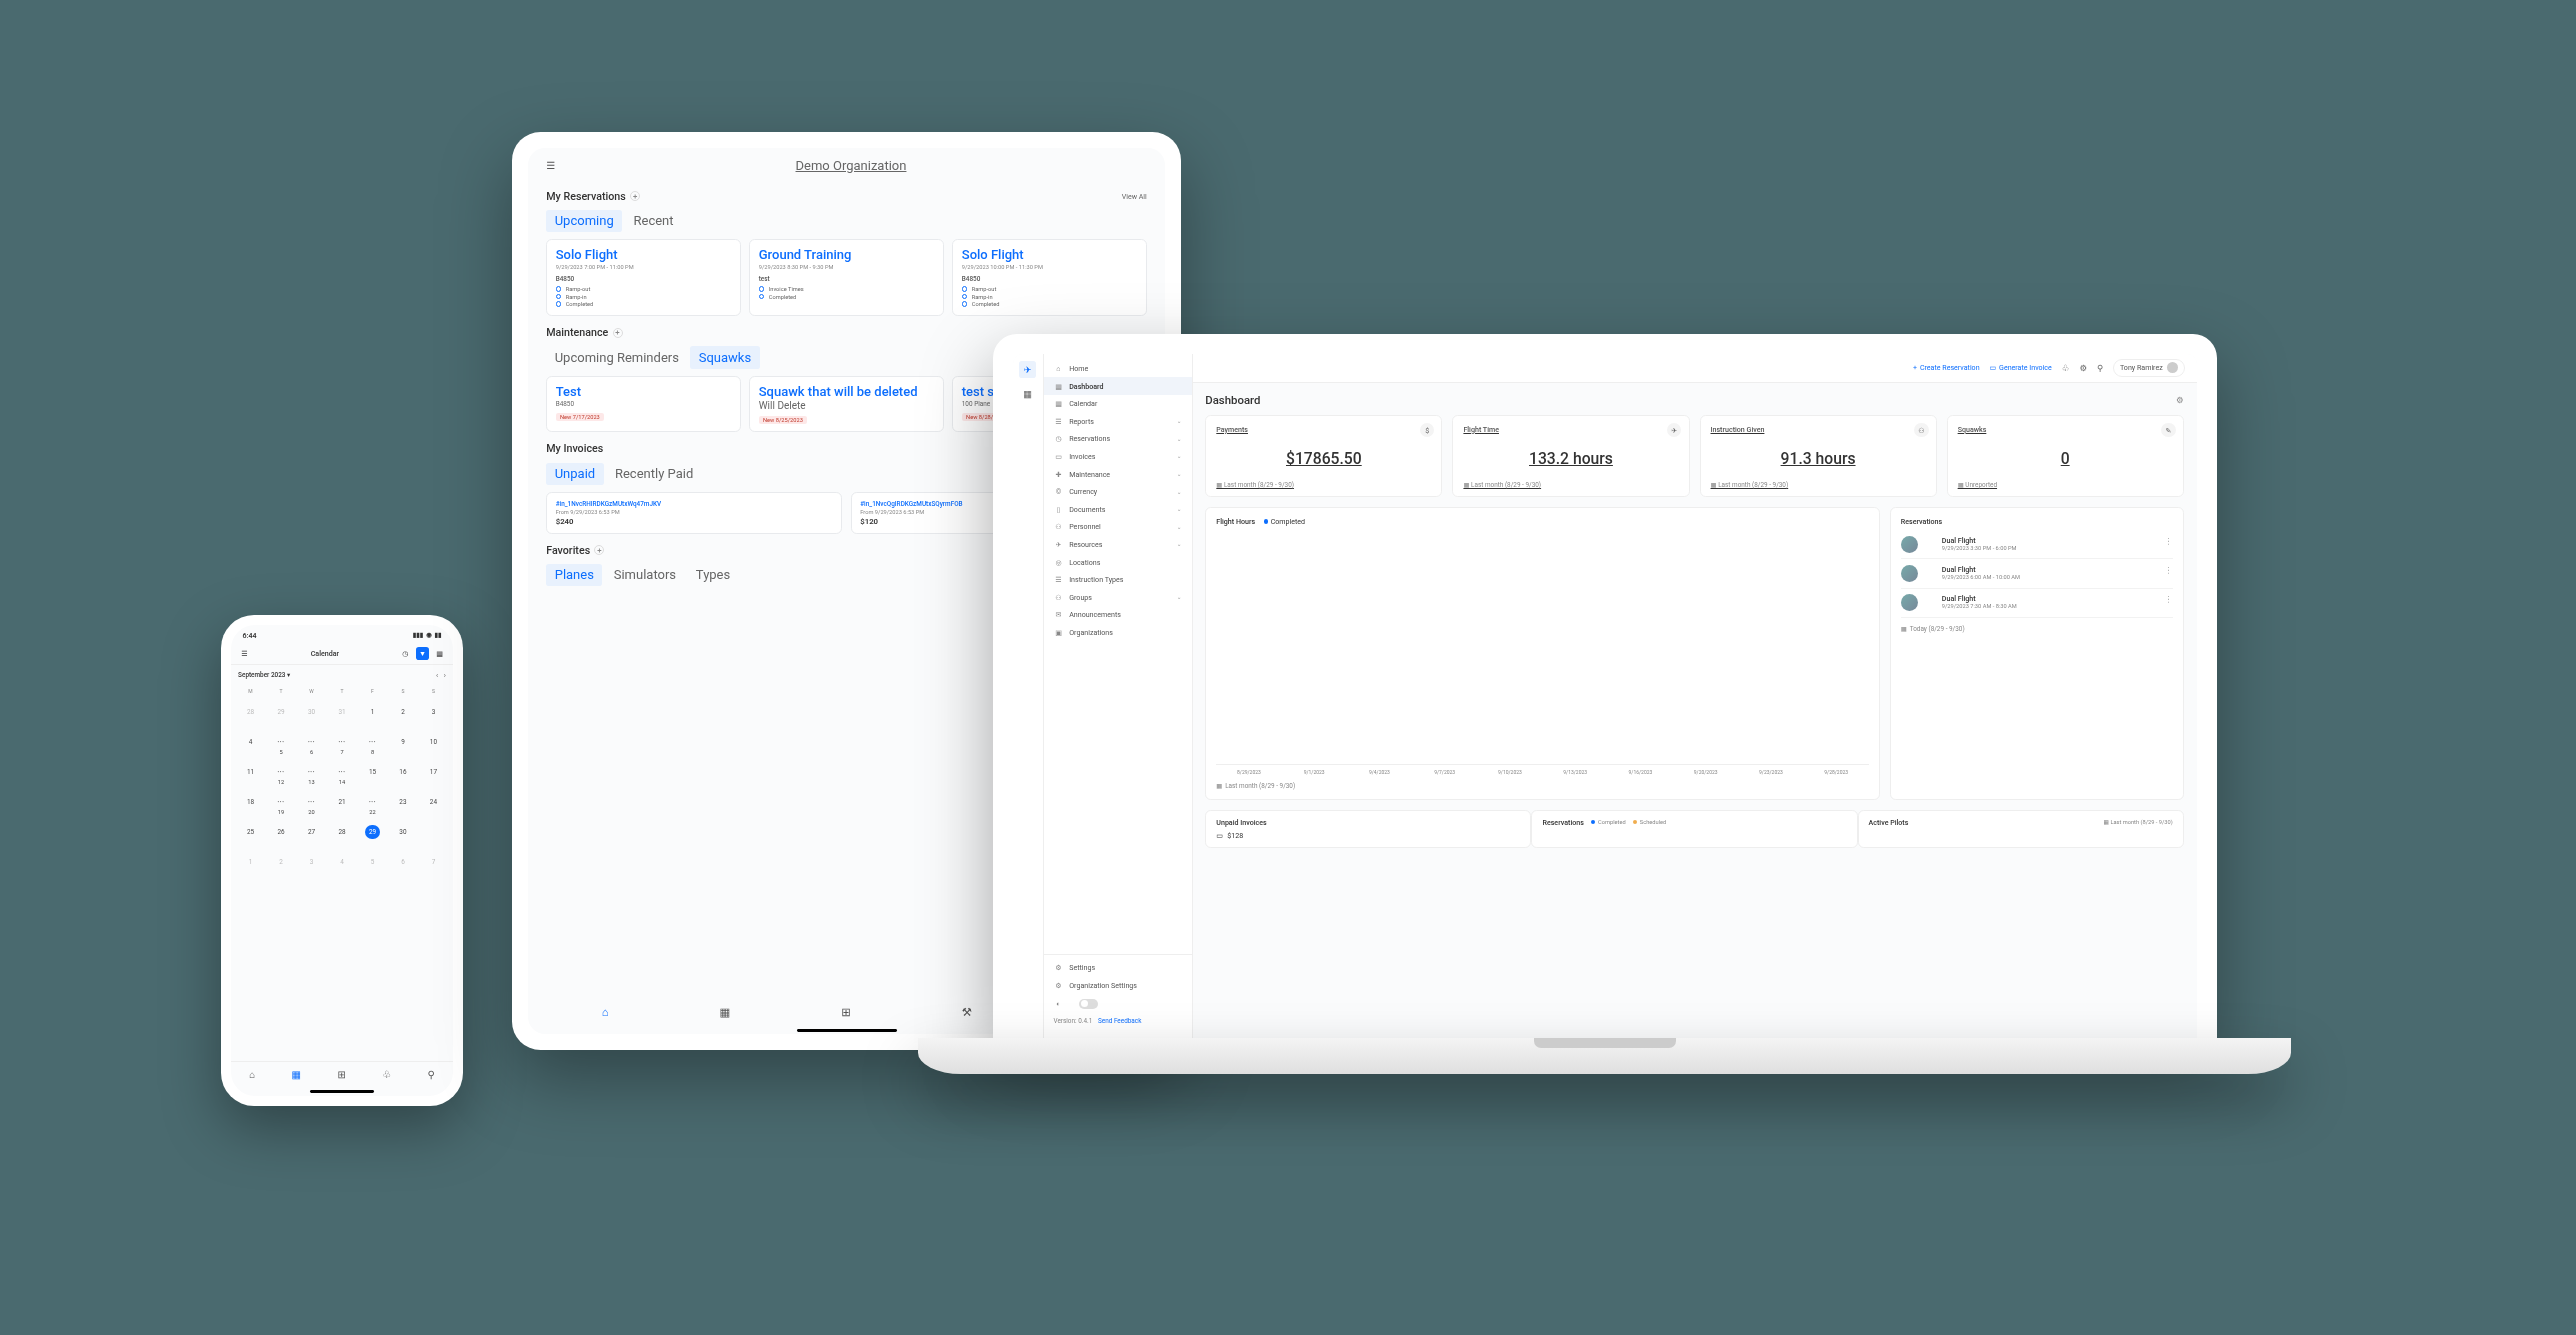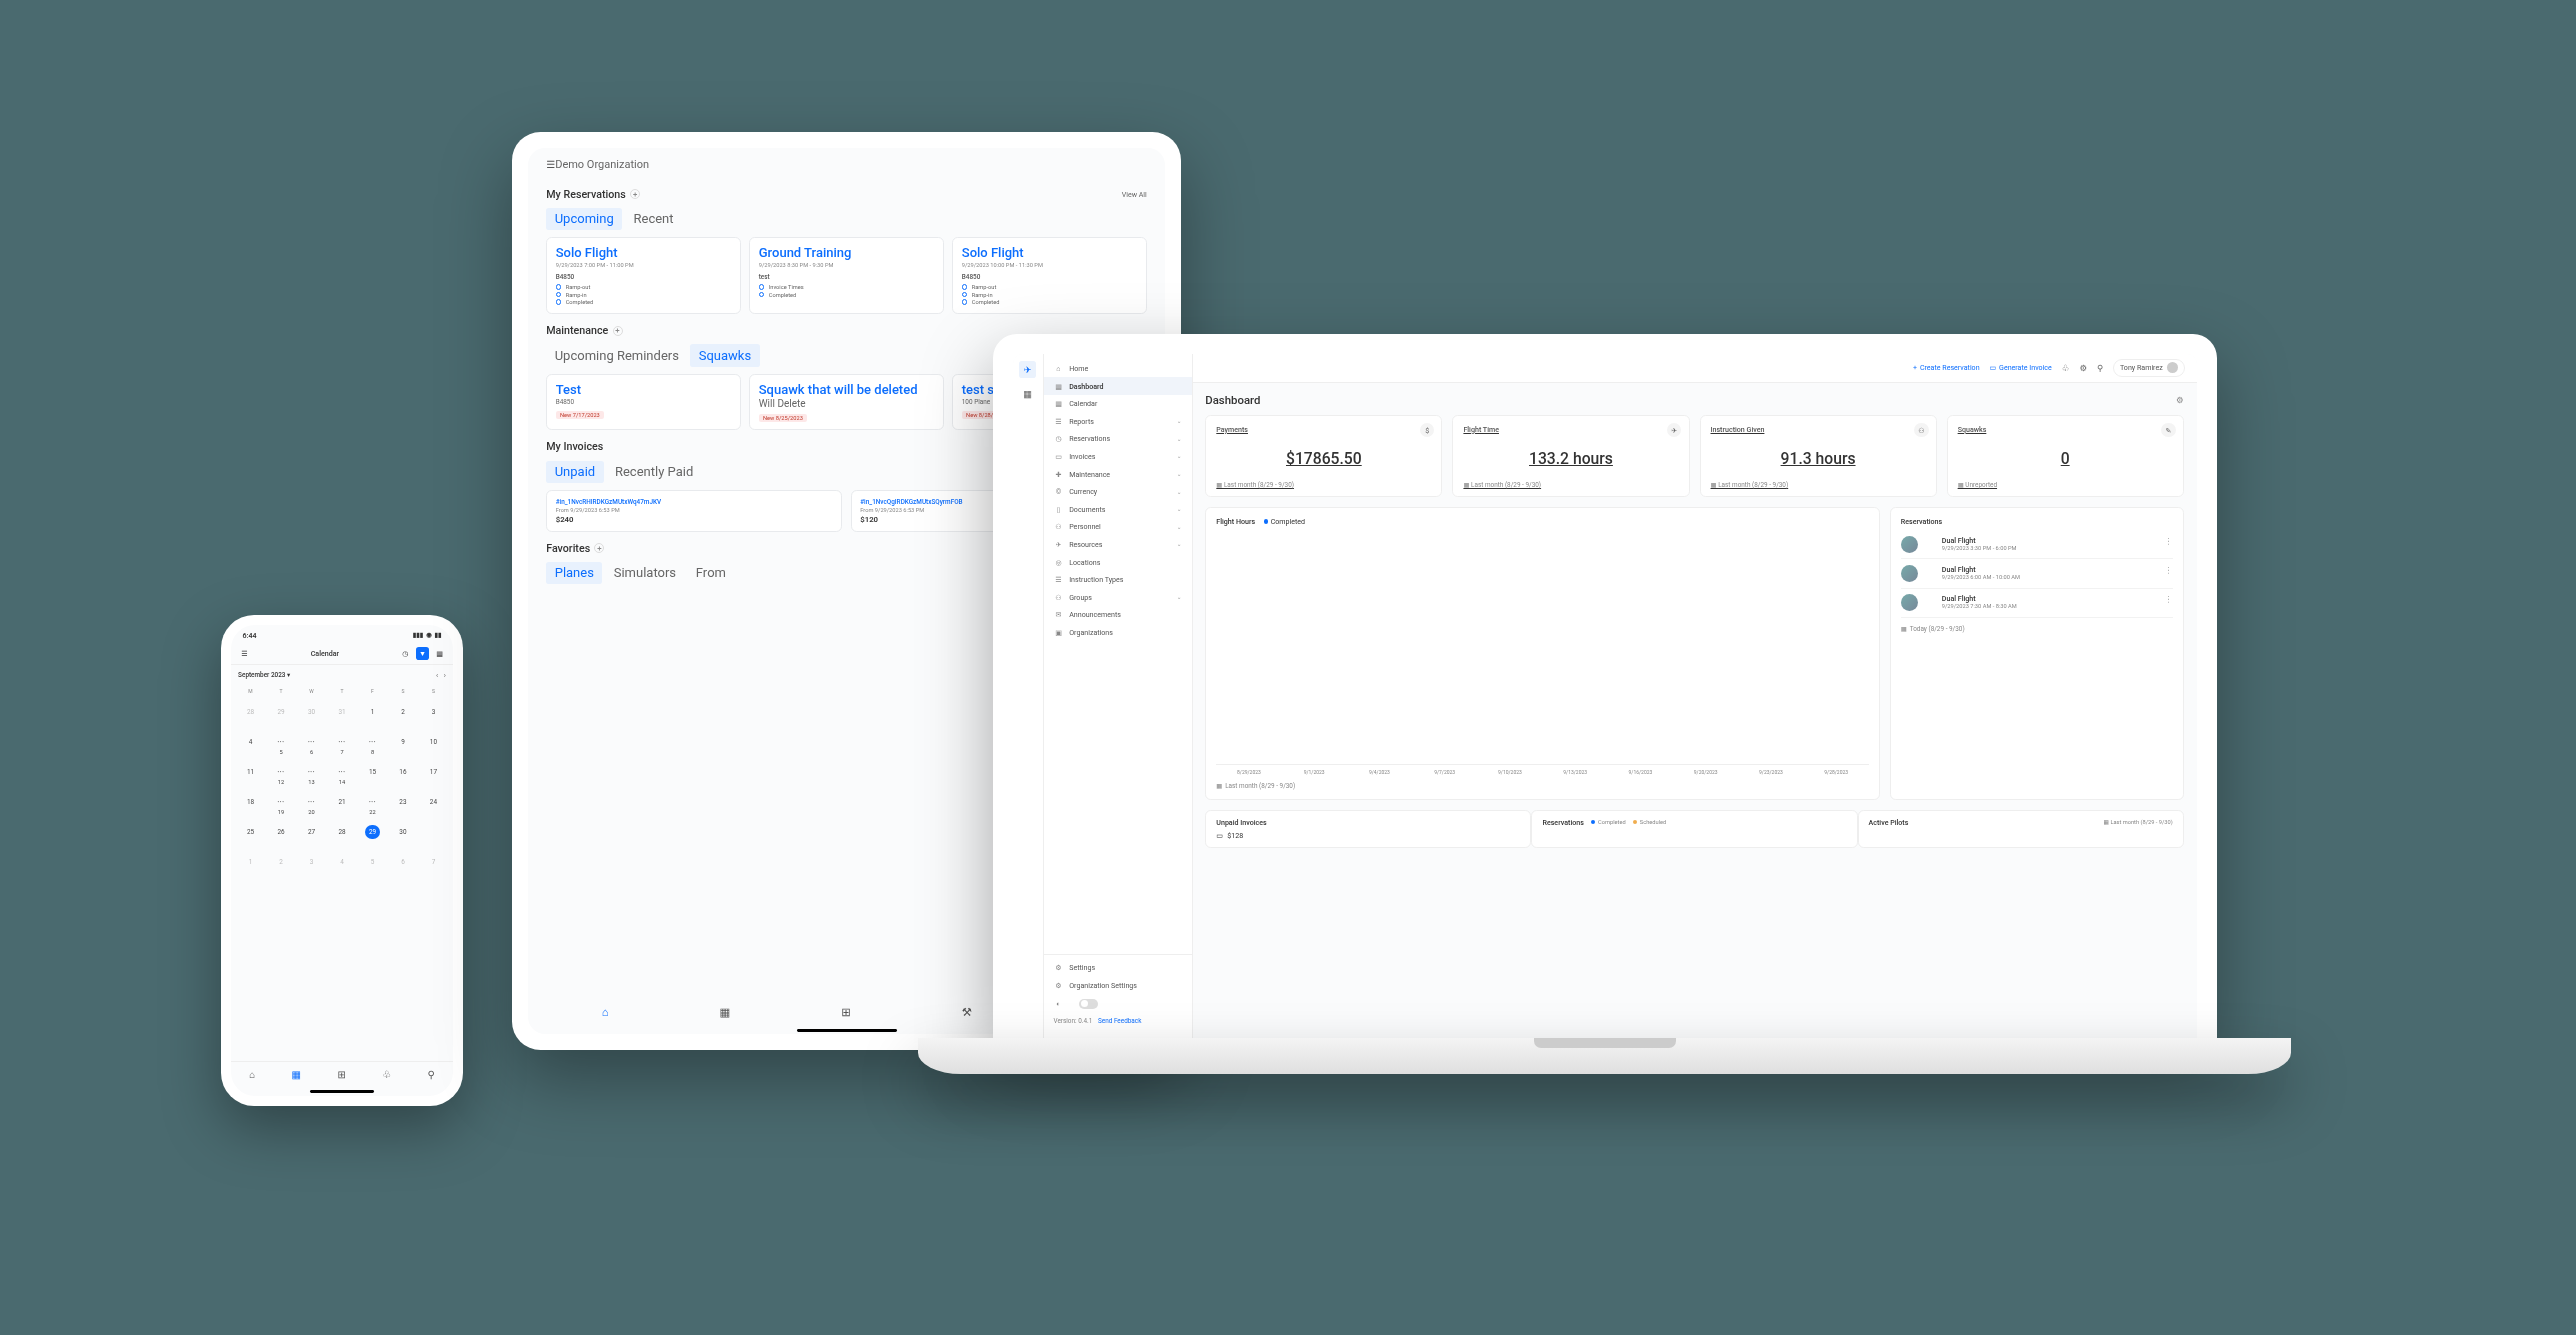--- a/index.html
+++ b/index.html
@@ -30,21 +30,21 @@
 .phone-bottom-nav { display: flex; justify-content: space-around; padding: 7.1px 0 10px; border-top: 0.7px solid #eee; }
 .phone-bottom-nav .nav-icon { font-size: 10px; color: #555; }
 .phone-bottom-nav .nav-icon.active { color: #0d6efd; }
 .home-indicator { width: 64px; height: 2.8px; background: #000; border-radius: 1.4px; margin: 0 auto 2.8px; }
 
 
 .tablet { position: absolute; left: 512px; top: 132px; width: 669px; height: 918px; background: #fff; border-radius: 28.5px; box-shadow: 0 28.5px 71px rgba(0,0,0,.35); padding: 15.7px; }
 .tablet-screen { width: 100%; height: 100%; background: #fafbfc; border-radius: 17px; overflow: hidden; display: flex; flex-direction: column; font-size: 7.8px; color: #333; padding: 5.7px 18.5px 0; }
 .tablet-top { display: flex; align-items: center; padding: 4.3px 0 7.1px; }
 .tablet-top .menu { font-size: 10px; color: #555; }
-.tablet-top .org { flex: 1; color: #666; font-size: 11px; }
+.tablet-top .org { flex: 1; text-align: center; color: #666; font-size: 13px; text-decoration: underline; }
 .section { margin-top: 10px; }
 .section-head { display: flex; align-items: center; justify-content: space-between; margin-bottom: 7.1px; }
 .section-title { font-size: 10.7px; font-weight: 500; color: #333; display: flex; align-items: center; gap: 4.3px; }
 .section-title .plus { font-size: 7.8px; color: #888; border: 0.7px solid #ddd; border-radius: 50%; width: 10px; height: 10px; display: inline-flex; align-items: center; justify-content: center; }
 .view-all { font-size: 7.1px; color: #666; }
 .tabs { display: flex; gap: 2.8px; margin-bottom: 7.1px; }
 .tab { padding: 3.6px 8.5px; font-size: 13px; border-radius: 2.8px; color: #666; cursor: pointer; }
 .tab.active { background: #e8f1fd; color: #0d6efd; }
 .cards { display: flex; gap: 8.5px; }
 .card { flex: 1; border: 0.7px solid #e8eaed; border-radius: 5.7px; padding: 7.1px 8.5px; background: #fff; font-size: 6.4px; }
@@ -381,21 +381,21 @@
     <div class="section">
       <div class="section-head">
         <span class="section-title">
               <span>Favorites</span>
               <span class="plus">+</span>
             </span>
       </div>
       <div class="tabs" id="tabs-fav">
             <span class="tab active">Planes</span>
             <span class="tab">Simulators</span>
-            <span class="tab">From</span>
+            <span class="tab">Types</span>
           </div>
     </div>
 
     <div class="tablet-bottom-nav">
       <span class="tnav active">⌂</span>
       <span class="tnav">▦</span>
       <span class="tnav">⊞</span>
       <span class="tnav">⚒</span>
       <span class="tnav">⚲</span>
     </div>

